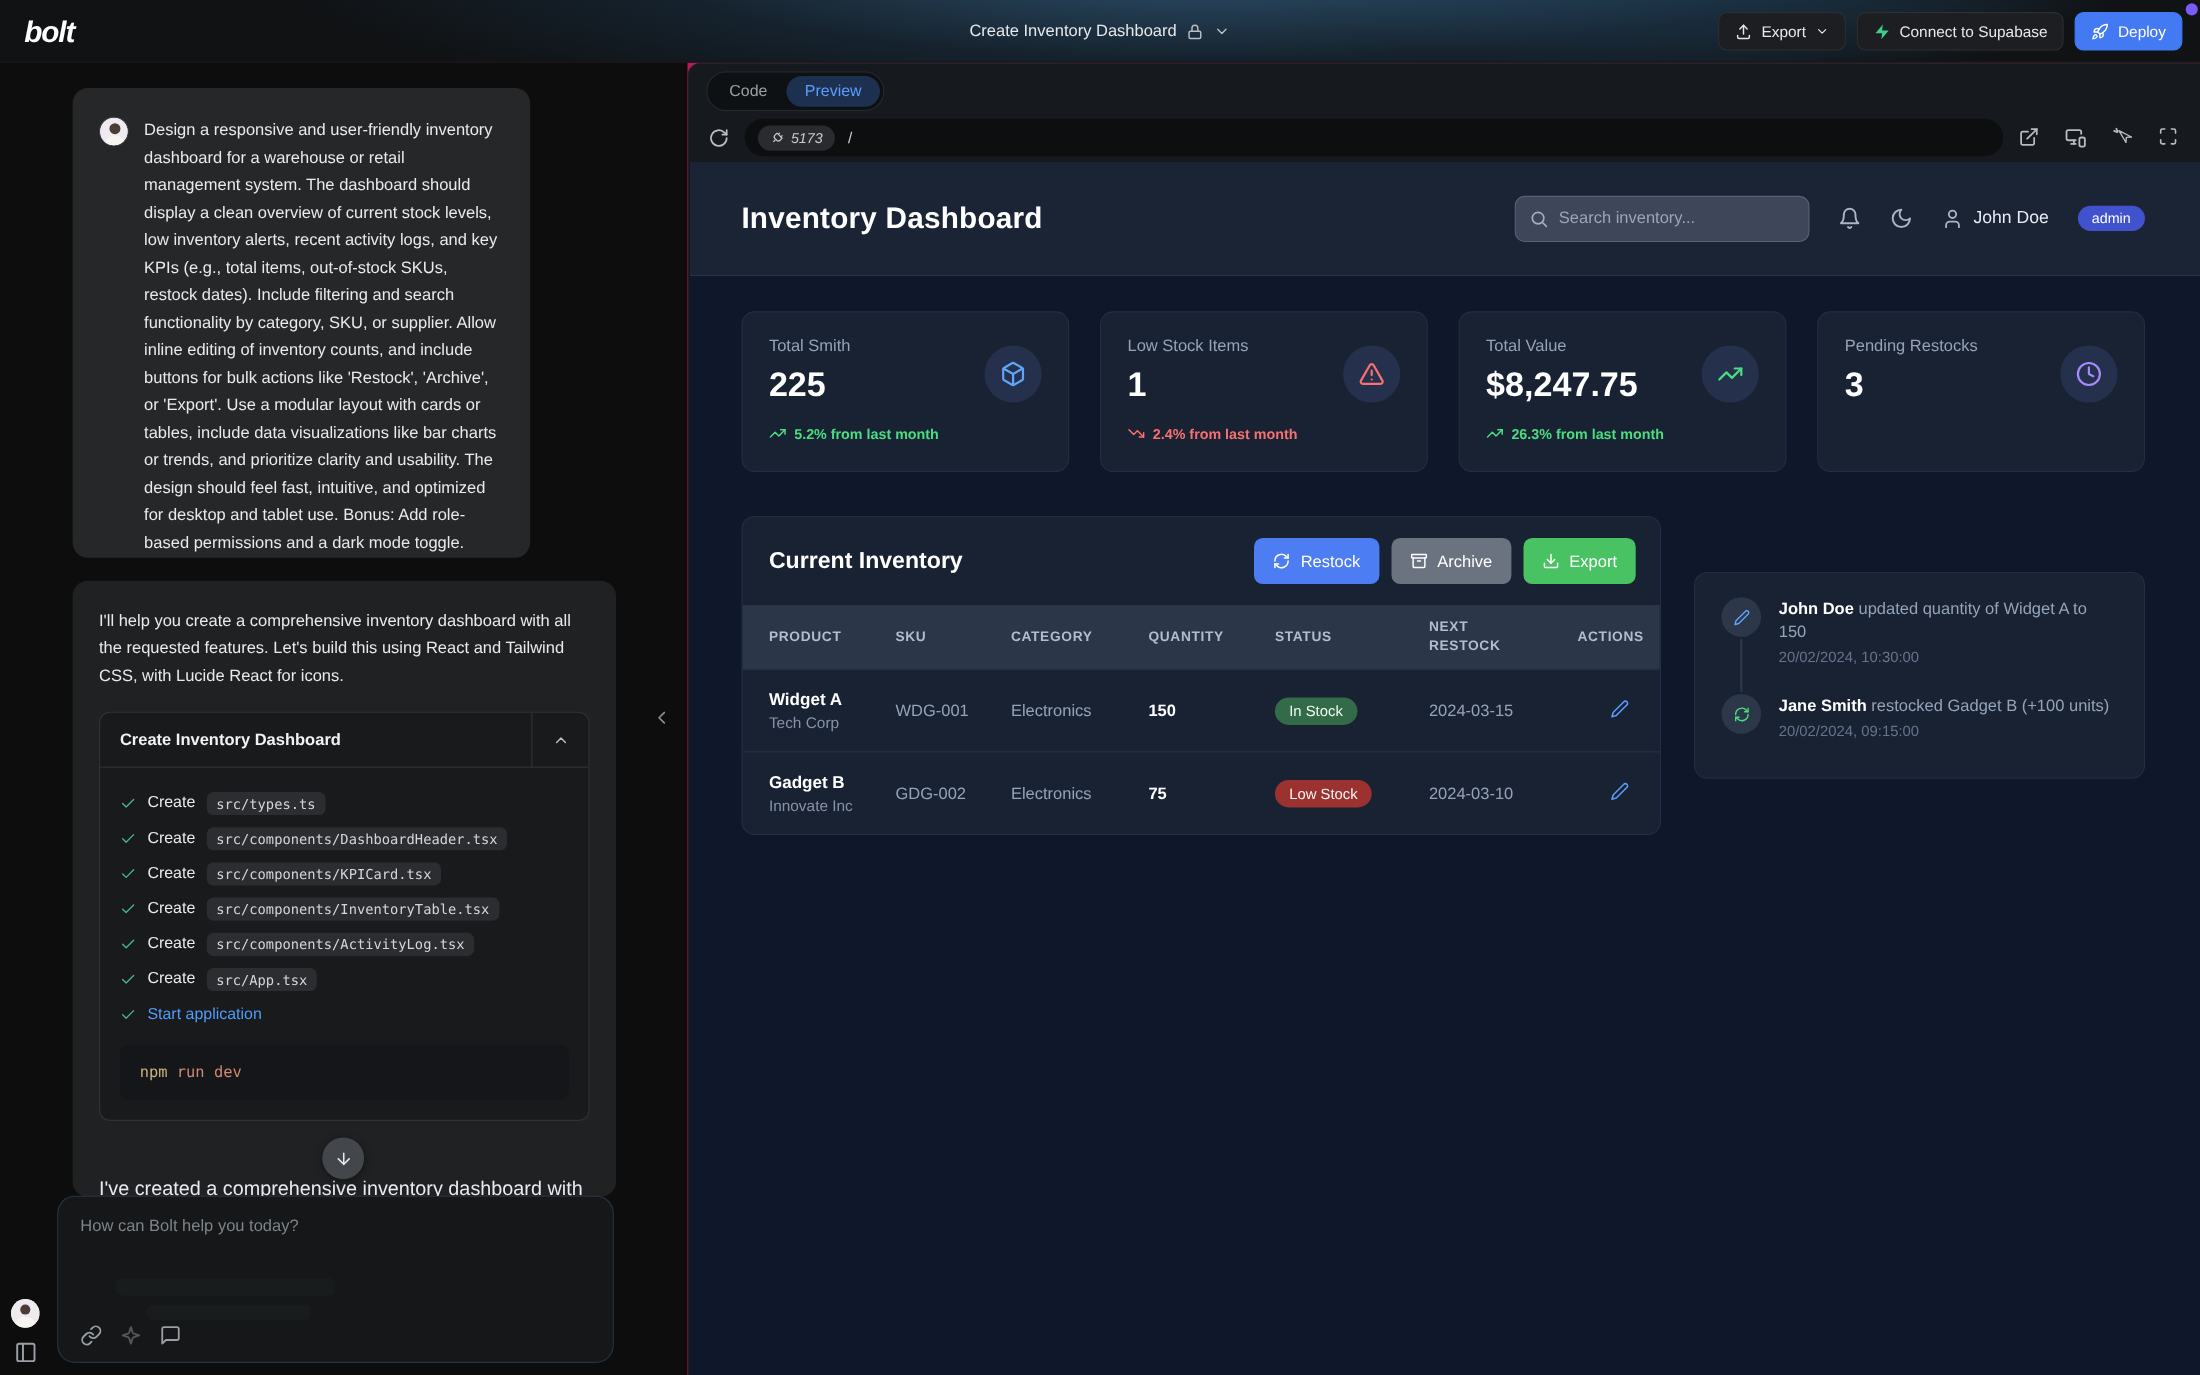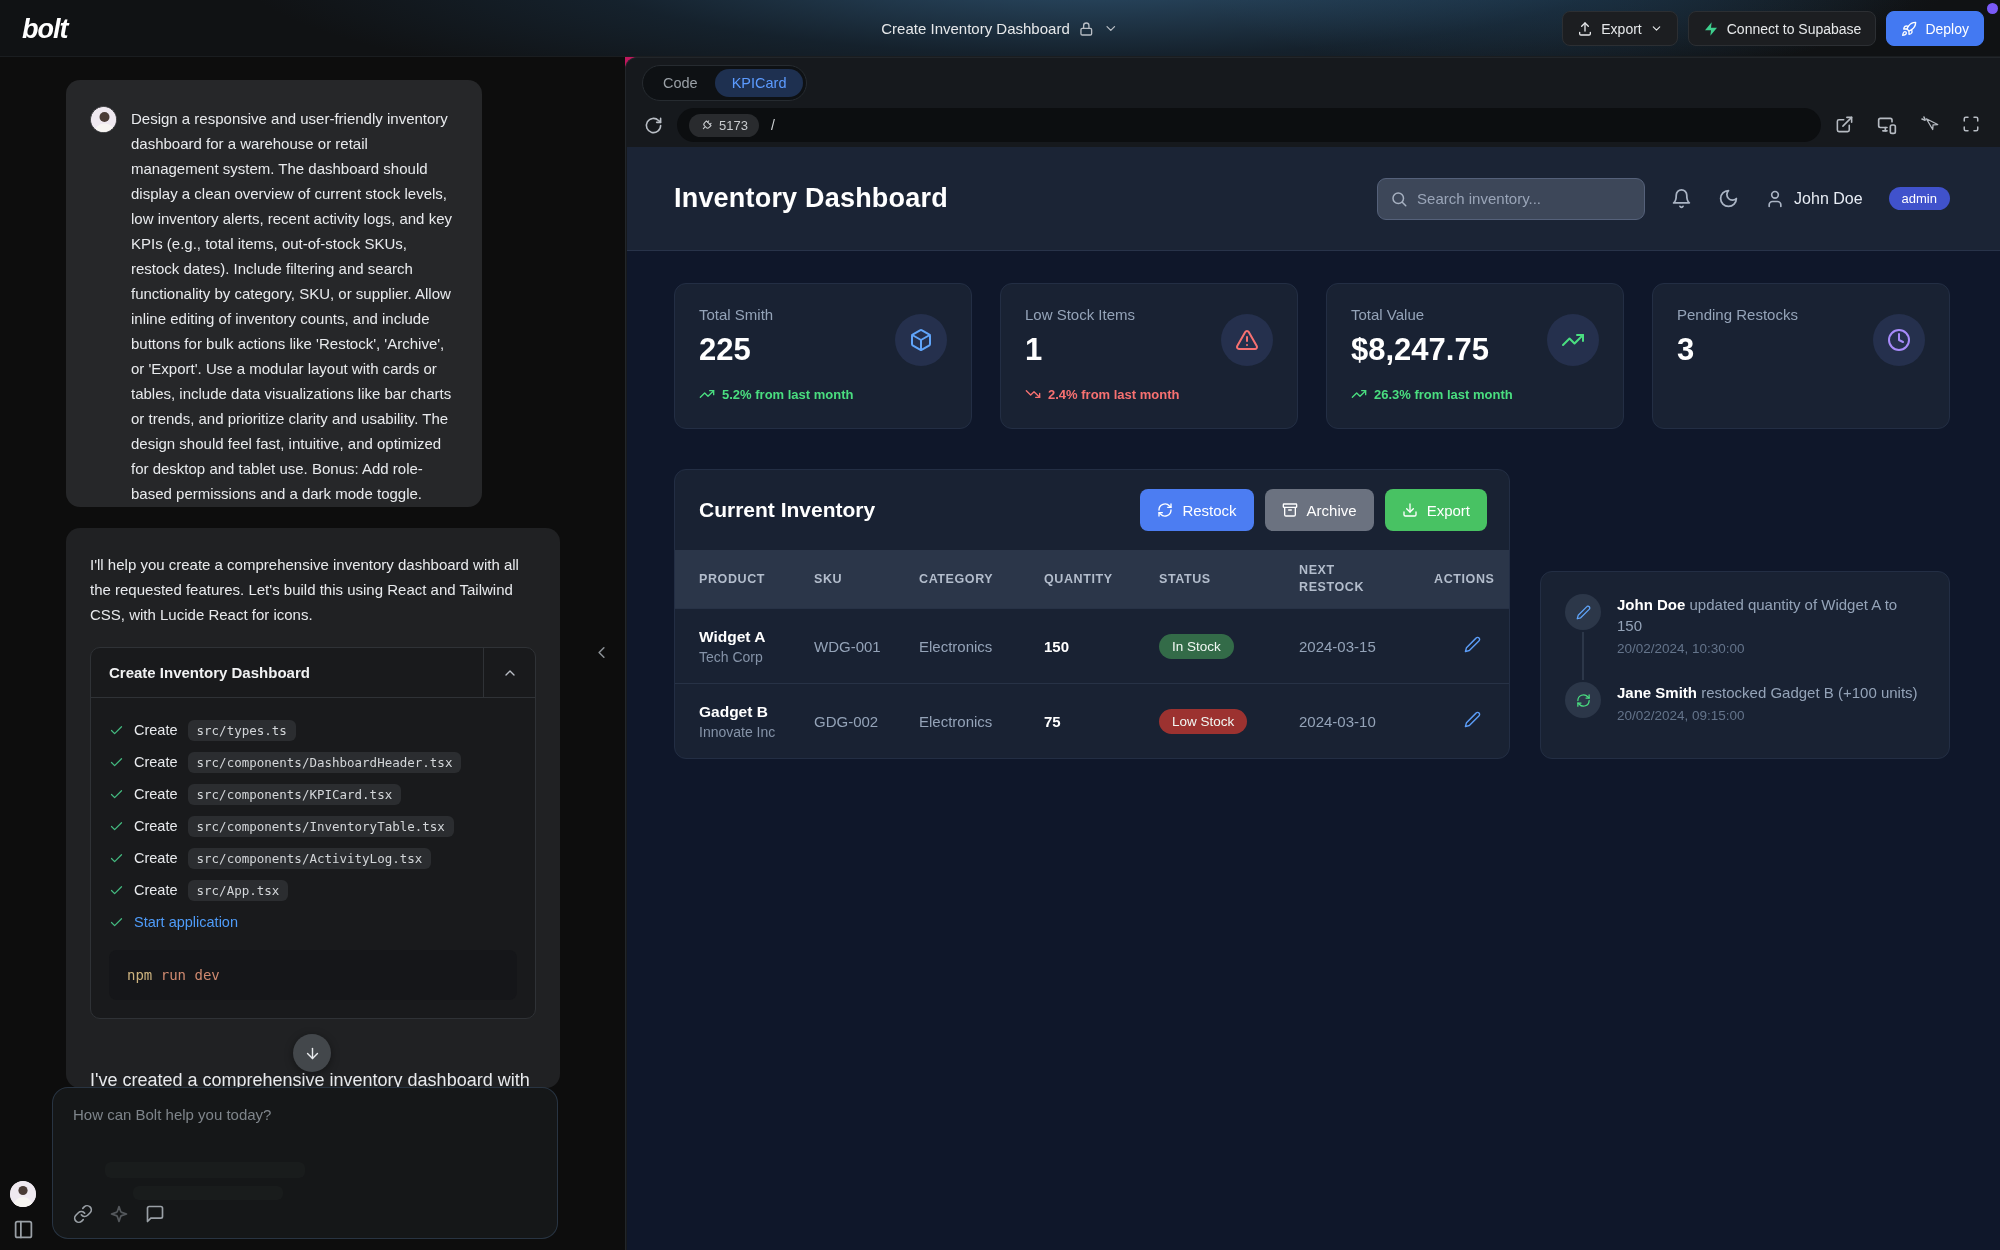--- a/index.html
+++ b/index.html
@@ -59,21 +59,21 @@
 
   
   .workbench { position:absolute; left:625px; top:57px; right:0; bottom:0; background:#16191d; border-top-left-radius:12px; border-left:1px solid #22262a; border-top:1px solid #22262a; }
   .wb-tabs { position:absolute; left:16px; top:7px; }
   .tabs-pill { display:inline-flex; align-items:center; background:#0e1114; border:1px solid #262b30; border-radius:999px; padding:3px; }
   .tab { padding:6px 17px; font-size:14.5px; color:#9aa0a6; border-radius:999px; cursor:pointer; }
   .tab.active { background:#1e3050; color:#5c9bff; }
   .wb-url { position:absolute; left:0; right:0; top:45px; height:44px; display:flex; align-items:center; padding:0 20px 0 18px; gap:14px; }
   .refresh-btn { color:#b9bec5; cursor:pointer; }
   .url-bar { flex:1; height:34px; background:#0c0e10; border-radius:999px; display:flex; align-items:center; padding:0 12px; gap:12px; }
-  .port-pill { display:flex; gap:6px; background:#292b2e; border-radius:999px; padding:4px 11px; color:#c8cbce; font-size:13px; }
+  .port-pill { display:flex; gap:6px; background:#292b2e; border-radius:999px; padding:4px 11px; color:#c8cbce; font-size:13px;font-style:italic; }
   .url-path { color:#d0d3d6; font-size:14px; }
   .url-icons { display:flex; gap:23px; color:#b6bbc2; }
   .url-icons > * { cursor:pointer; }
 
   
   .preview { position:absolute; left:1px; right:0; top:89px; bottom:0; background:#0f172a; overflow:hidden; }
   .dash-header { height:104px; background:#1b2435; border-bottom:1px solid #283349; display:flex; align-items:center; padding:0 50px 0 47px; }
   .dash-title { font-size:27px; font-weight:800; color:#fff; letter-spacing:.2px; }
   .dash-right { margin-left:auto; display:flex; align-items:center; gap:26px; }
   .search { width:268px; height:42px; background:#3d4759; border:1px solid #55617a; border-radius:9px; display:flex; align-items:center; padding:0 12px; gap:9px; color:#a6b0c0; }
@@ -84,21 +84,21 @@
   .admin-badge { background:#4052cc; color:#fff; font-size:13px; padding:4px 13px; border-radius:999px; }
 
   .kpi-row { display:flex; gap:28px; padding:32px 50px 0 47px; }
   .kpi-card { flex:1; height:146px; background:#192233; border:1px solid #232e44; border-radius:12px; padding:22px 24px; display:flex; justify-content:space-between; }
   .kpi-label { font-size:15px; color:#94a3b8; }
   .kpi-value { font-size:31px; font-weight:700; color:#fff; margin-top:9px; }
   .kpi-trend { display:flex; align-items:center; gap:7px; font-size:13px; margin-top:18px;font-weight:bold; }
   .kpi-trend.up { color:#4ade80; } .kpi-trend.down { color:#f87171; }
   .kpi-icon { width:52px; height:52px; border-radius:50%; background:#25304d; display:flex; align-items:center; justify-content:center; margin-top:8px; }
 
-  .content-row { display:flex; gap:30px; padding:40px 50px 0 47px; align-items:flex-end; }
+  .content-row { display:flex; gap:30px; padding:40px 50px 0 47px; align-items:center; }
   .inv-panel { width:836px; background:#192233; border:1px solid #232e44; border-radius:12px; overflow:hidden; }
   .inv-head { display:flex; align-items:center; padding:19px 22px 19px 24px; }
   .inv-title { font-size:21px; font-weight:700; color:#fff; }
   .inv-btns { margin-left:auto; display:flex; gap:11px; }
   .inv-btn { display:flex; align-items:center; gap:9px; height:42px; padding:0 17px; border:0; border-radius:8px; color:#fff; font-size:15px; cursor:pointer; font-family:"Liberation Sans", sans-serif; }
   .inv-btn.restock { background:#4c7df2; } .inv-btn.archive { background:#6b7280; } .inv-btn.export { background:#48c263; }
   .t-grid { display:grid; grid-template-columns:115px 105px 125px 115px 140px 135px 1fr; align-items:center; padding:0 20px 0 24px; }
   .t-head { background:#2b3649; min-height:58px; }
   .th { font-size:12.5px; font-weight:700; letter-spacing:.6px; color:#b3bdcc; padding-right:8px; line-height:17px; }
   .th.last { text-align:right; }
@@ -333,21 +333,21 @@
           <path d="m15 18-6-6 6-6"></path>
         </svg>
     </span>
   </div>
 
   <div class="workbench">
 
     <div class="wb-tabs">
       <div class="tabs-pill">
         <span class="tab">Code</span>
-        <span class="tab active">KPICard</span>
+        <span class="tab active">Preview</span>
       </div>
     </div>
 
     <div class="wb-url">
       <span class="refresh-btn">
           <svg class="ic" width="19" height="19" viewBox="0 0 24 24">
             <path d="M21 12a9 9 0 1 1-2.64-6.36L21 8"></path>
             <path d="M21 3v5h-5"></path>
           </svg>
         </span>

